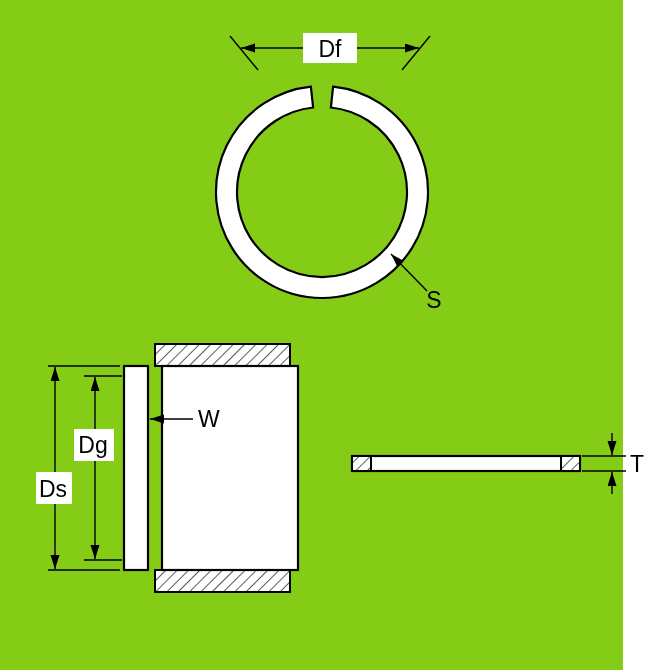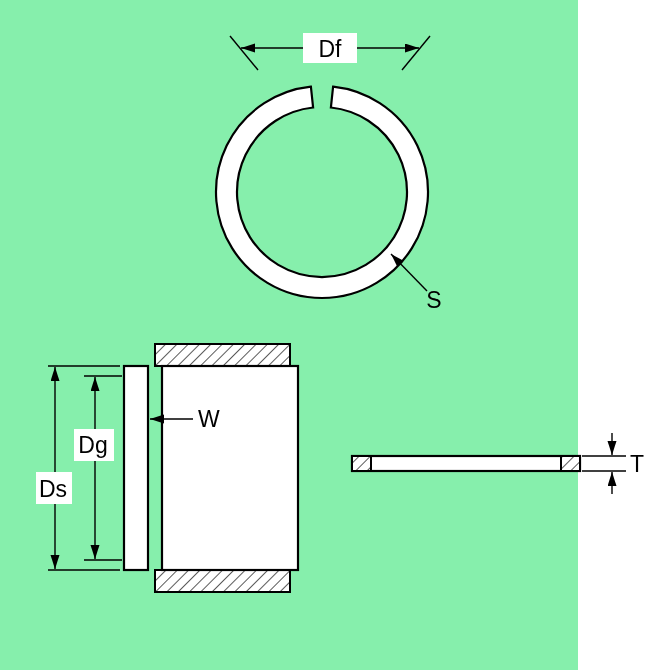--- a/index.html
+++ b/index.html
@@ -2,23 +2,23 @@
 <html><head>
 <meta charset="utf-8">
 <style>
   html, body {
     margin: 0;
     padding: 0;
     background: #ffffff;
   }
   .canvas {
     position: relative;
-    width: 578px;
+    width: 623px;
     height: 670px;
-    background: #86efac;
+    background: #84cc16;
     font-family: "Liberation Sans", sans-serif;
   }
   svg text {
     font-family: "Liberation Sans", sans-serif;
     font-size: 23px;
     fill: #000000;
   }
   .outline {
     fill: #ffffff;
     stroke: #000000;

